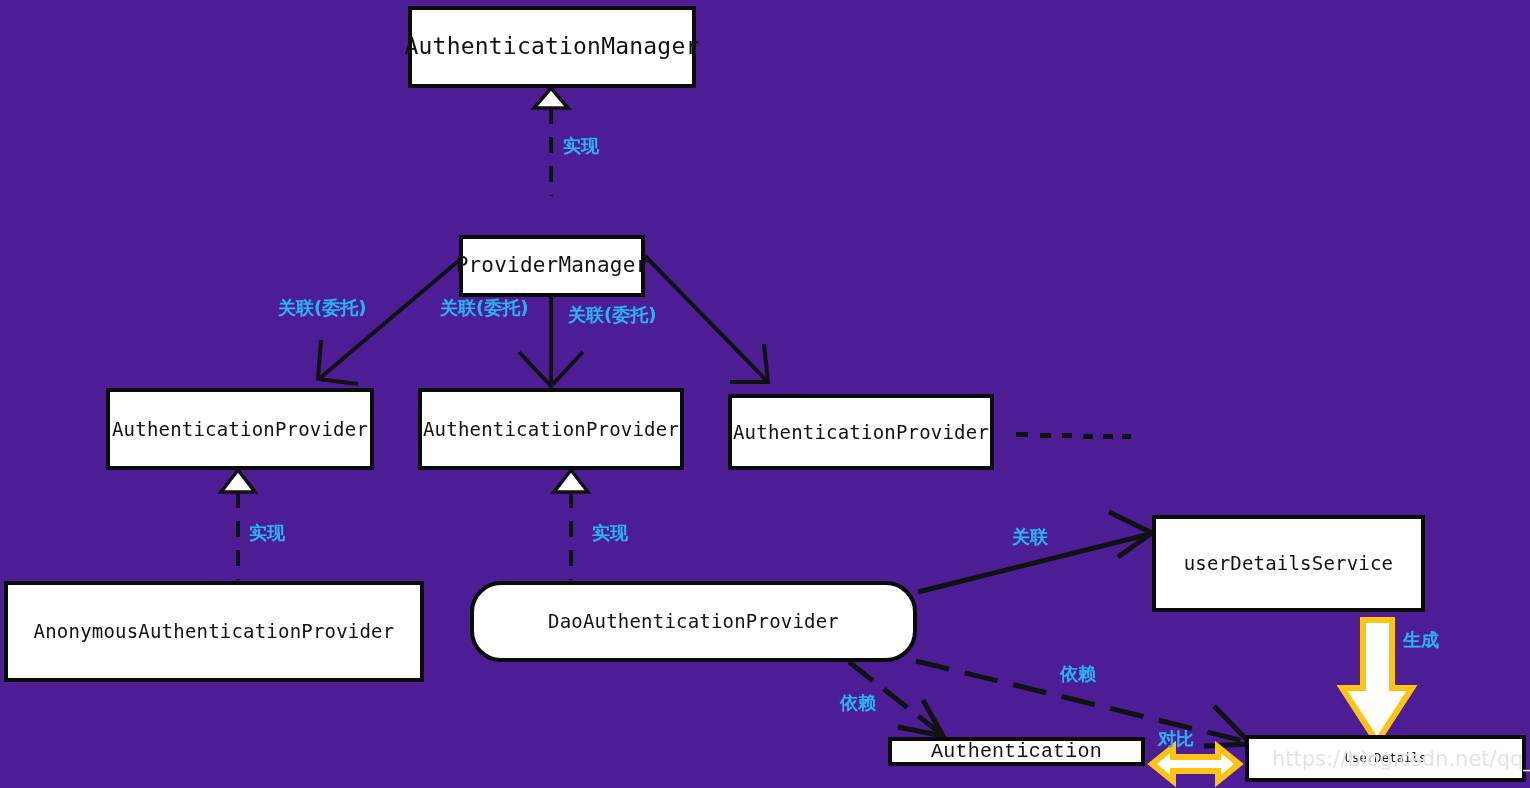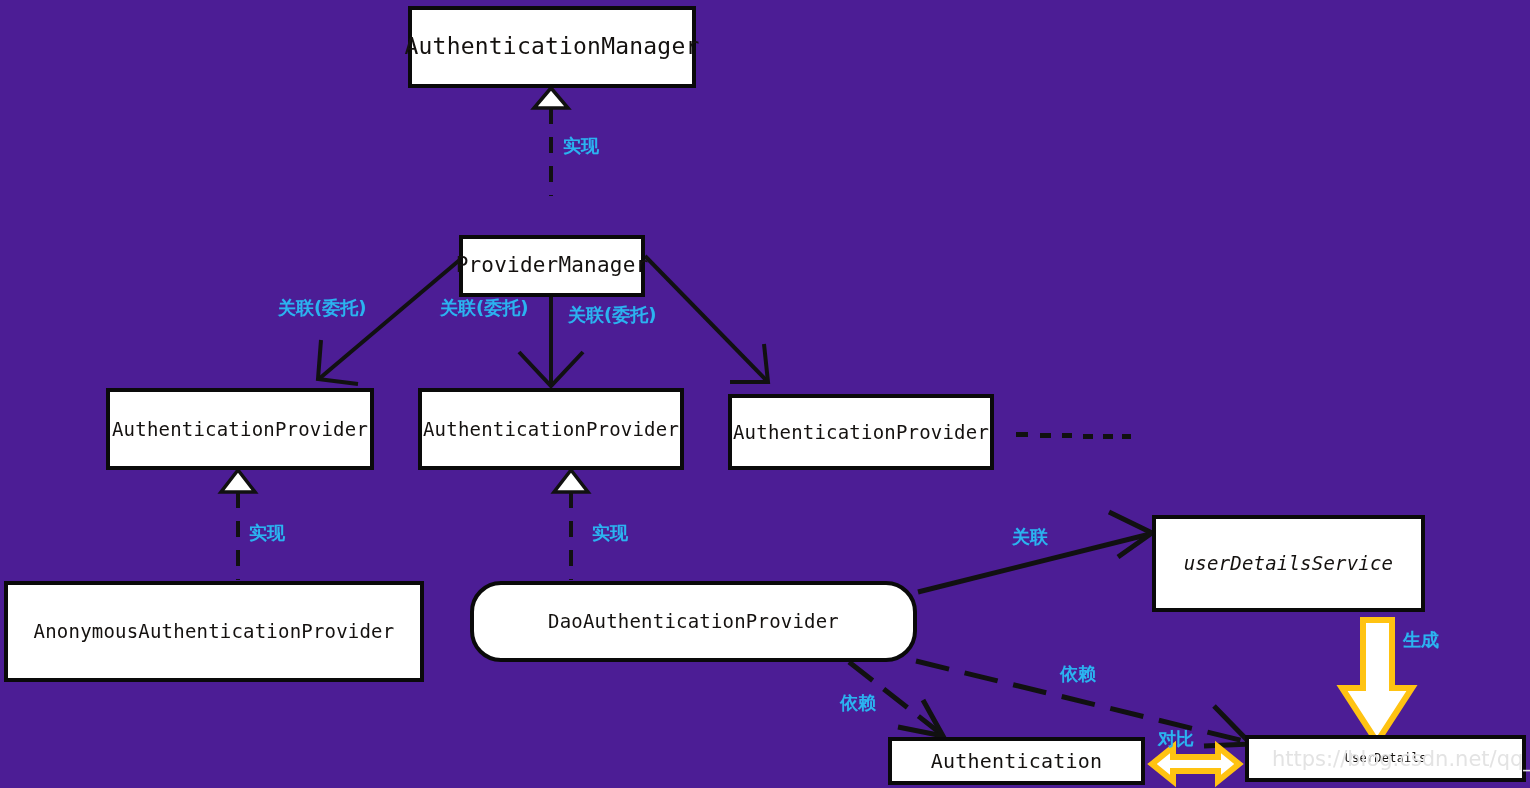--- a/index.html
+++ b/index.html
@@ -137,25 +137,25 @@
   </div>
 
   <div class="node" style="left:4px;top:581px;width:420px;height:101px;font-size:19px;">
     <span>AnonymousAuthenticationProvider</span>
   </div>
 
   <div class="node" style="left:470px;top:581px;width:447px;height:81px;font-size:19px;border-radius:31px;">
     <span>DaoAuthenticationProvider</span>
   </div>
 
-  <div class="node" style="left:1152px;top:515px;width:273px;height:97px;font-size:19px;font-style:italic;">
+  <div class="node" style="left:1152px;top:515px;width:273px;height:97px;font-size:19px;">
     <span>userDetailsService</span>
   </div>
 
-  <div class="node" style="left:888px;top:737px;width:257px;height:48px;font-size:20px;">
+  <div class="node" style="left:888px;top:737px;width:257px;height:29px;font-size:20px;font-family:Liberation Mono, monospace;">
     <span>Authentication</span>
   </div>
 
   <div class="node" style="left:1245px;top:735px;width:281px;height:47px;font-size:12px;">
     <span>UserDetails</span>
   </div>
 
   <div class="edge-label" style="left:563px;top:134px;">实现</div>
 
   <div class="edge-label" style="left:278px;top:296px;">关联(委托)</div>

